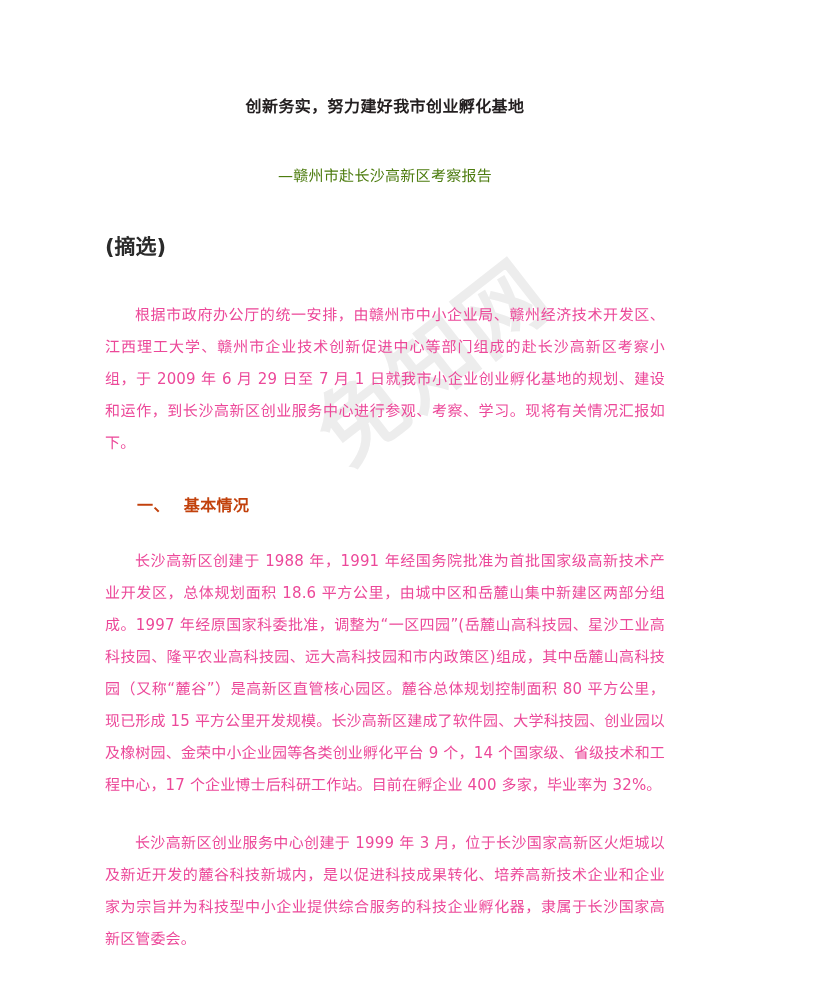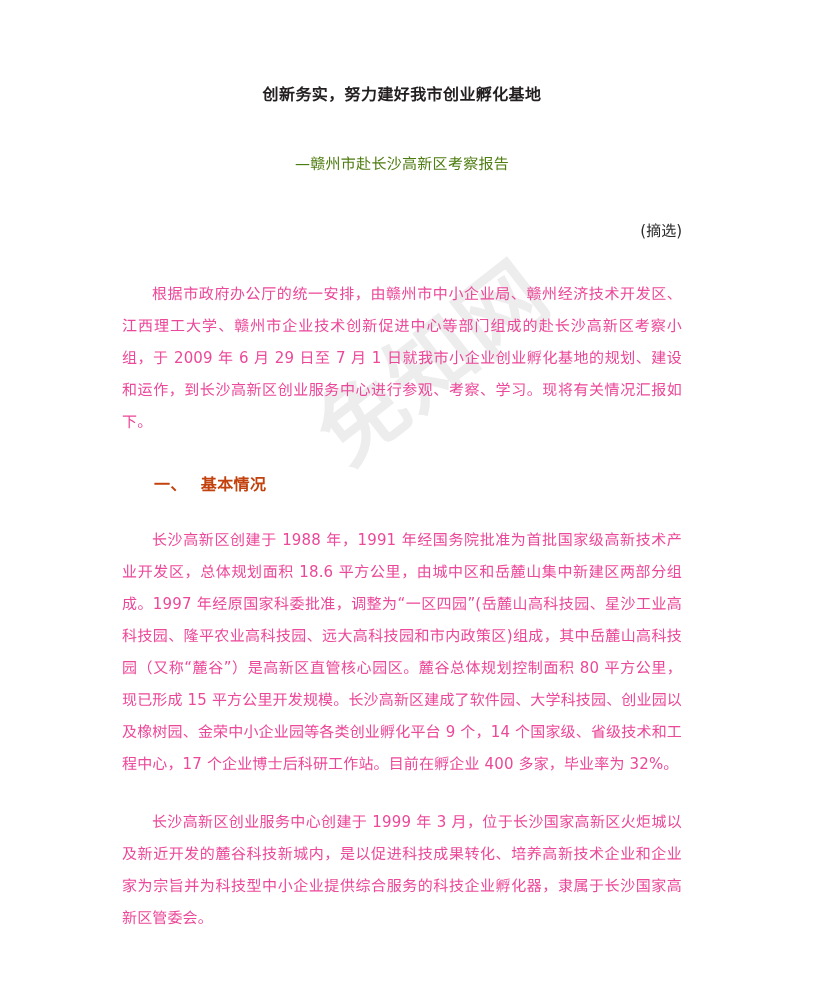--- a/index.html
+++ b/index.html
@@ -50,24 +50,23 @@
     transform: rotate(-38deg);
     transform-origin: 50% 50%;
     white-space: nowrap;
     user-select: none;
   }
 
   
   .content {
     position: relative;
     z-index: 1;
-    padding: 0 103px 0 105px;
+    padding: 12px 103px 0 105px;
     box-sizing: border-box;
     width: 768px;
-    margin-left: 17px;
   }
 
   .doc-title {
     margin: 0;
     padding-top: 83px;
     text-align: center;
     font-size: 16px;
     font-weight: 700;
     color: #231f20;
     letter-spacing: 0.4px;
@@ -81,23 +80,23 @@
     font-size: 15px;
     font-weight: 400;
     color: #4d7c0f;
     letter-spacing: 0.3px;
     line-height: 1.5;
   }
 
   .doc-note {
     margin: 0;
     padding-top: 44px;
-    text-align: right;
-    font-size: 15px;
-    font-weight: 400;
+    text-align: left;
+    font-size: 21px;
+    font-weight: 700;
     color: #2b2b2b;
     line-height: 1.5;
   }
 
   .para {
     margin: 0;
     font-size: 15px;
     font-weight: 400;
     color: #ec4899;
     line-height: 32px;

